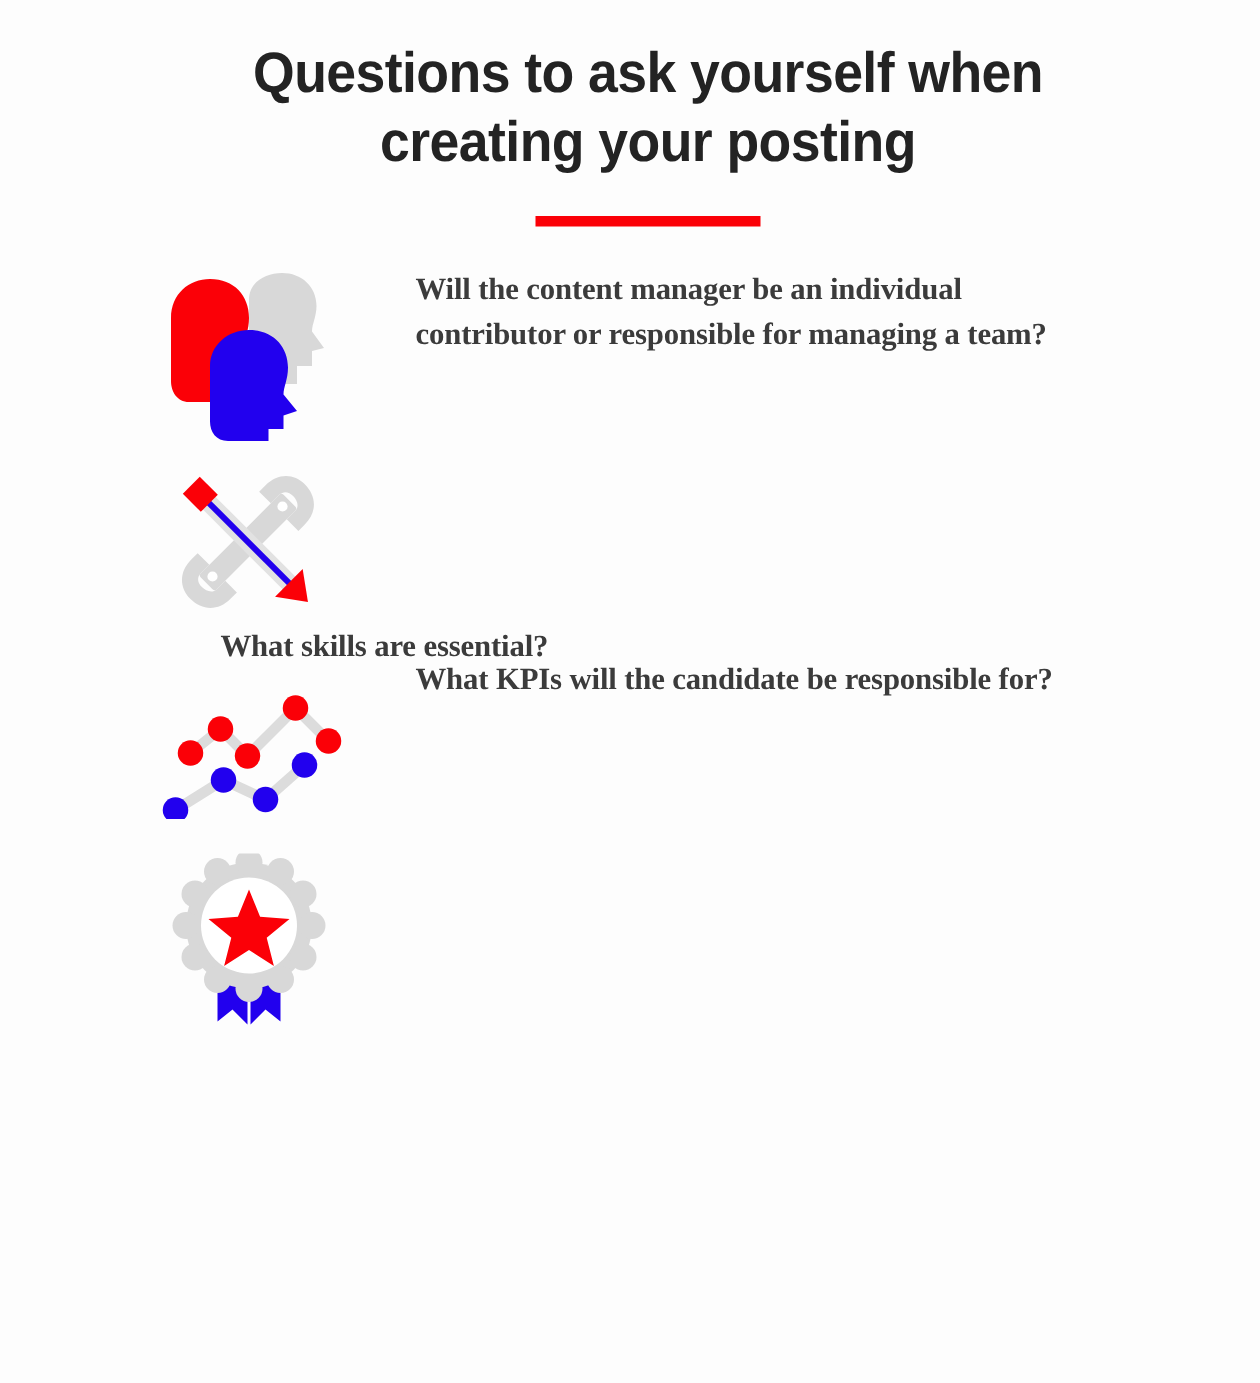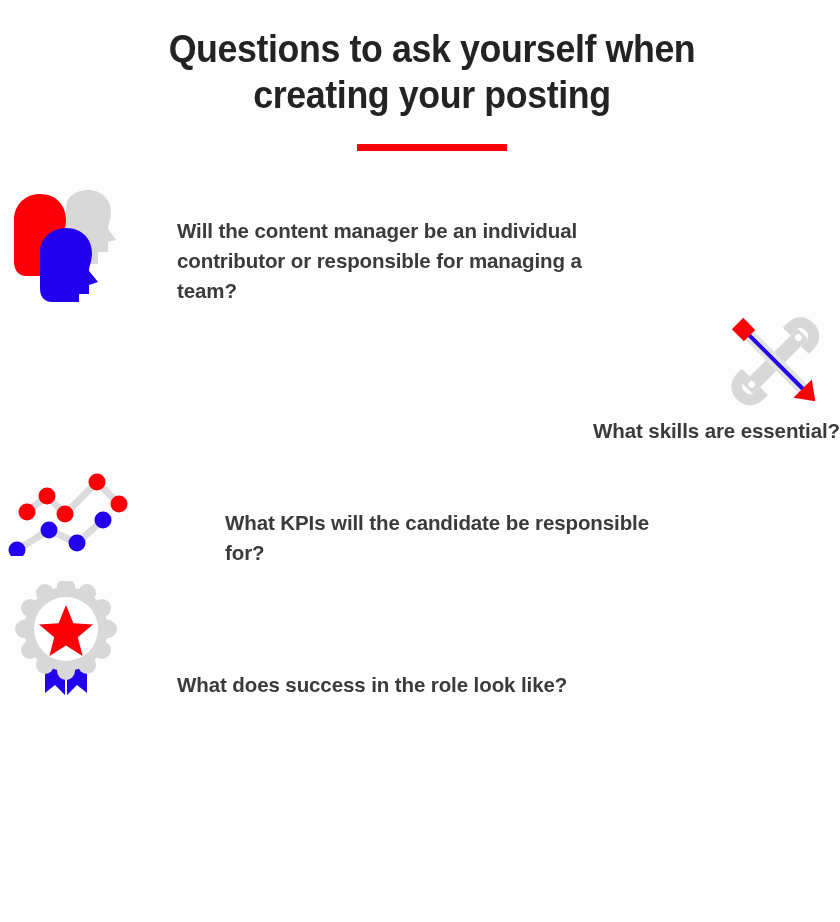--- a/index.html
+++ b/index.html
@@ -50,23 +50,25 @@
   
   .rows {
     position: absolute;
     left: 0;
     top: 178px;
     width: 840px;
   }
   .row {
     position: relative;
     display: flex;
-    align-items: flex-end;
+    align-items: flex-start;
     height: 128px;
+    padding-left: 100px;
     box-sizing: border-box;
+    font-family: Liberation Serif, serif;
   }
   .icon-cell {
     width: 130px;
     min-width: 130px;
     height: 120px;
     position: relative;
     display: flex;
     align-items: center;
     justify-content: center;
   }
@@ -77,21 +79,21 @@
     font-weight: bold;
     color: #3b3b3b;
     max-width: 430px;
     letter-spacing: -0.1px;
   }
 
   
   .row-1 { height: 128px; }
   .row-2 { height: 128px; }
   .row-3 { height: 132px; flex-direction: column; }
-  .row-4 { height: 130px; gap: 48px; }
+  .row-4 { height: 130px; }
   .row-5 { height: 132px; }
 
   svg { display: block; }
 </style>
 </head>
 <body>
 
 <div class="page">
 
   <div class="header">
@@ -188,17 +190,16 @@
             <circle cx="21" cy="69" r="9"></circle>
             <circle cx="15" cy="48" r="9"></circle>
             <circle cx="21" cy="27" r="9"></circle>
             <circle cx="36" cy="12" r="9"></circle>
           </g>
           <circle cx="57" cy="48" r="32" fill="#ffffff"></circle>
 
           <path d="M57 24 L64.4 42.2 L84 43.6 L68.8 56.2 L73.6 75 L57 64.4 L40.4 75 L45.2 56.2 L30 43.6 L49.6 42.2 Z" fill="#fb0007"></path>
         </svg>
       </div>
-      <div class="q-text">What does success in the role look like?</div>
     </div>
 
   </div>
 </div>
 
 </body></html>

